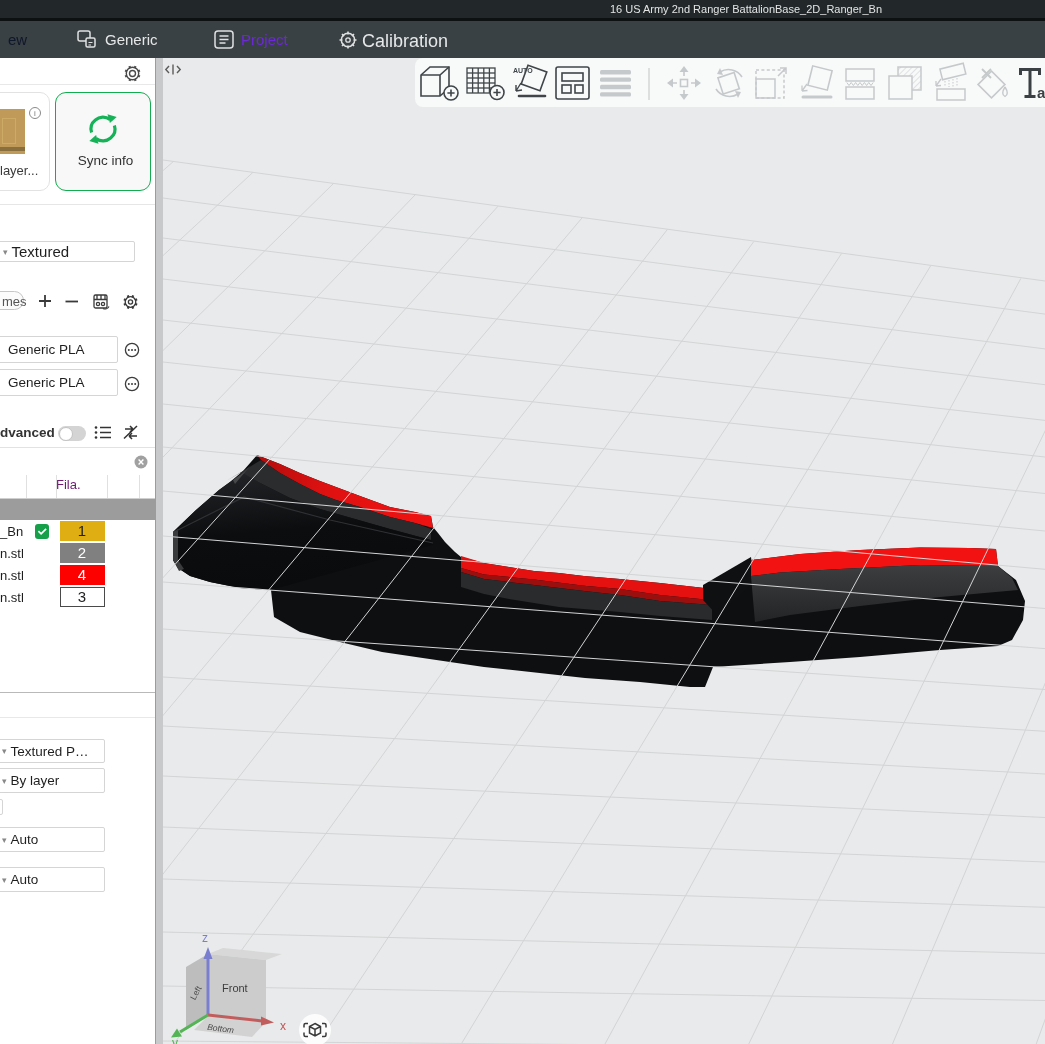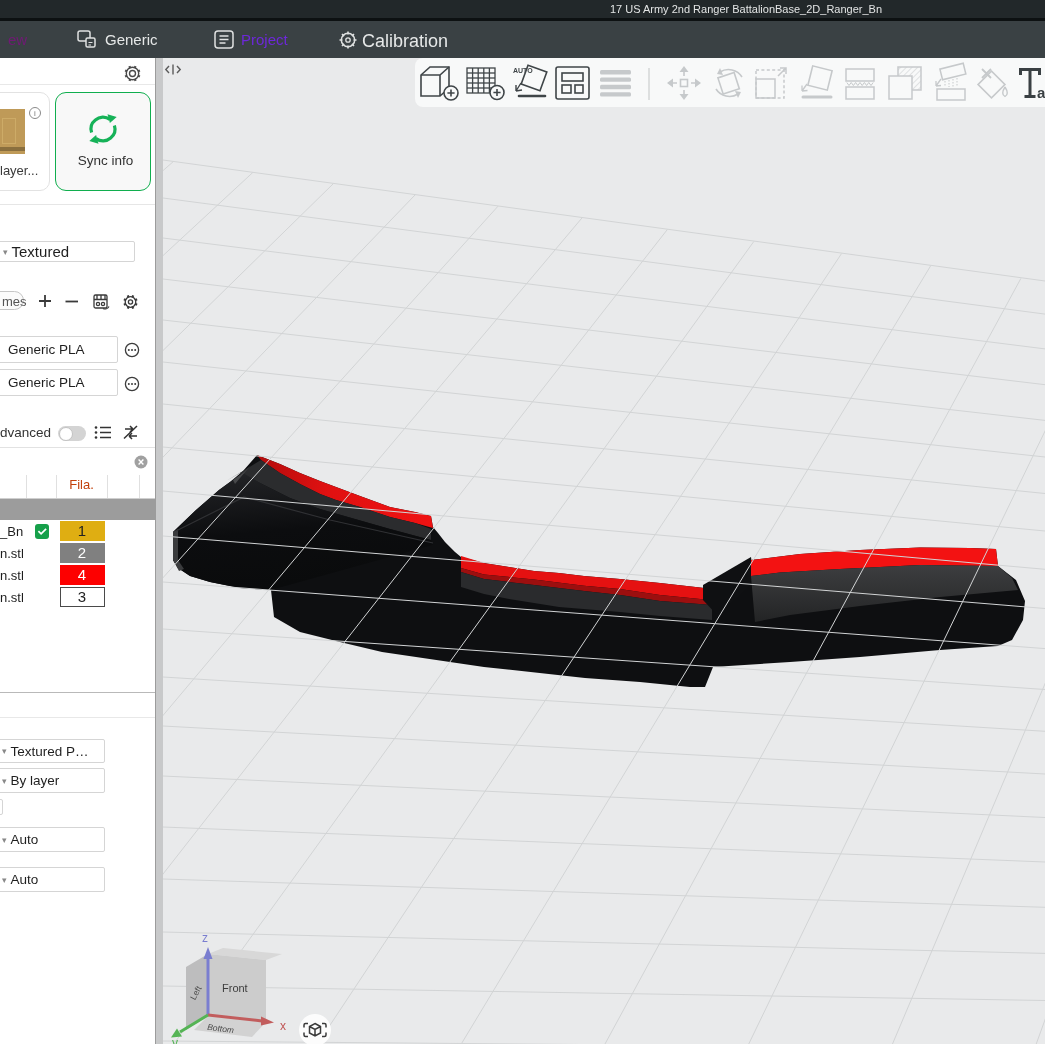--- a/index.html
+++ b/index.html
@@ -2,25 +2,25 @@
 <html><head><meta charset="utf-8"><style>
 * { margin:0; padding:0; box-sizing:border-box; }
 html,body { width:1045px; height:1044px; overflow:hidden; font-family:"Liberation Sans",sans-serif; background:#e9eaeb; }
 .abs { position:absolute; }
 .box { position:absolute; background:#fff; border:1px solid #d5d5d5; border-radius:2px; color:#1f1f1f; font-size:13.5px; display:flex; align-items:center; }
 .chev { color:#888; font-size:9px; margin-right:4px; }
 </style></head>
 <body>
 
 <div class="abs" style="left:0;top:0;width:1045px;height:18px;background:#22282a;"></div>
-<div class="abs" style="left:746px;top:3px;transform:translateX(-50%);font-size:11px;color:#e3e5e5;white-space:nowrap;">17 US Army 2nd Ranger BattalionBase_2D_Ranger_Bn</div>
+<div class="abs" style="left:746px;top:3px;transform:translateX(-50%);font-size:11px;color:#e3e5e5;white-space:nowrap;">16 US Army 2nd Ranger BattalionBase_2D_Ranger_Bn</div>
 <div class="abs" style="left:0;top:18px;width:1045px;height:3px;background:#0d1112;"></div>
 
 <div class="abs" style="left:0;top:21px;width:1045px;height:37px;background:#3a4144;"></div>
-<div class="abs" style="left:8px;top:31px;font-size:15px;color:#701a75;">ew</div>
+<div class="abs" style="left:8px;top:31px;font-size:15px;color:#0f172a;">ew</div>
 <svg class="abs" style="left:0;top:21px;" width="470" height="37">
  <g stroke="#dfe1e1" stroke-width="1.5" fill="none">
   <rect x="78" y="10" width="12" height="10" rx="2"></rect>
   <rect x="86" y="17" width="9" height="9" rx="1.5" fill="#3a4144"></rect>
   <path d="M88.5,21.5 h4 m-4,2.5 h2.5" stroke-width="1.2"></path>
   <rect x="215" y="10" width="18" height="17" rx="3"></rect>
   <path d="M219.5,15 h9 M219.5,18.5 h9 M219.5,22 h6" stroke-width="1.4"></path>
  </g>
  <g stroke="#dfe1e1" stroke-width="1.5" fill="none">
   <circle cx="348" cy="19" r="6.7"></circle>
@@ -345,21 +345,21 @@
 <div class="box" style="left:-8px;top:369px;width:126px;height:27px;">
     <span style="margin-left:15px;">Generic PLA</span>
   </div>
 <svg class="abs" style="left:124px;top:376px;" width="16" height="16" viewBox="0 0 16 16">
 <circle cx="8" cy="8" r="6.6" fill="none" stroke="#3c3c3c" stroke-width="1.3"></circle>
 <circle cx="4.8" cy="8" r="1" fill="#3c3c3c"></circle>
     <circle cx="8" cy="8" r="1" fill="#3c3c3c"></circle>
     <circle cx="11.2" cy="8" r="1" fill="#3c3c3c"></circle>
 </svg>
 
-<div class="abs" style="left:0;top:425px;font-size:13.5px;color:#333;">dvanced</div>
+<div class="abs" style="left:0;top:425px;font-size:13.5px;color:#333;font-weight:bold;">dvanced</div>
 <div class="abs" style="left:58px;top:426px;width:28px;height:15px;border-radius:8px;background:#d4d4d4;"></div>
 <div class="abs" style="left:58.5px;top:426.5px;width:14px;height:14px;border-radius:50%;background:#fff;border:1px solid #c2c2c2;"></div>
 <svg class="abs" style="left:94px;top:424px;" width="48" height="17" viewBox="0 0 48 17">
 <g stroke="#333" stroke-width="1.6" fill="none">
 <path d="M6,3.5 h11 M6,8.5 h11 M6,13.5 h11"></path>
 </g>
 <circle cx="2" cy="3.5" r="1.3" fill="#333"></circle>
     <circle cx="2" cy="8.5" r="1.3" fill="#333"></circle>
     <circle cx="2" cy="13.5" r="1.3" fill="#333"></circle>
 <g stroke="#333" stroke-width="1.5" fill="none">
@@ -369,21 +369,21 @@
 </g>
 </svg>
 
 <div class="abs" style="left:0;top:447px;width:155px;height:1px;background:#e2e2e2;"></div>
 
 <svg class="abs" style="left:134px;top:454.5px;" width="14" height="14" viewBox="0 0 14 14">
 <circle cx="7" cy="7" r="6.5" fill="#a0a0a0"></circle>
 <path d="M4.6,4.6 l4.8,4.8 M9.4,4.6 l-4.8,4.8" stroke="#fff" stroke-width="1.4"></path>
 </svg>
 
-<div class="abs" style="left:56px;top:477px;width:51px;text-align:center;font-size:13px;color:#c2410c;">Fila.</div>
+<div class="abs" style="left:56px;top:477px;width:51px;font-size:13px;color:#701a75;">Fila.</div>
 <div class="abs" style="left:26px;top:475px;width:1px;height:23px;background:#e0e0e0;"></div>
 <div class="abs" style="left:56px;top:475px;width:1px;height:23px;background:#e0e0e0;"></div>
 <div class="abs" style="left:107px;top:475px;width:1px;height:23px;background:#e0e0e0;"></div>
 <div class="abs" style="left:139px;top:475px;width:1px;height:23px;background:#e0e0e0;"></div>
 <div class="abs" style="left:0;top:498px;width:155px;height:1px;background:#cfcfcf;"></div>
 
 <div class="abs" style="left:0;top:499px;width:155px;height:21px;background:#9c9c9c;"></div>
 
 <div class="abs" style="left:0;top:524px;font-size:13px;color:#1d1d1d;">_Bn</div>
 <div class="abs" style="left:0;top:546px;font-size:13px;color:#1d1d1d;">n.stl</div>

